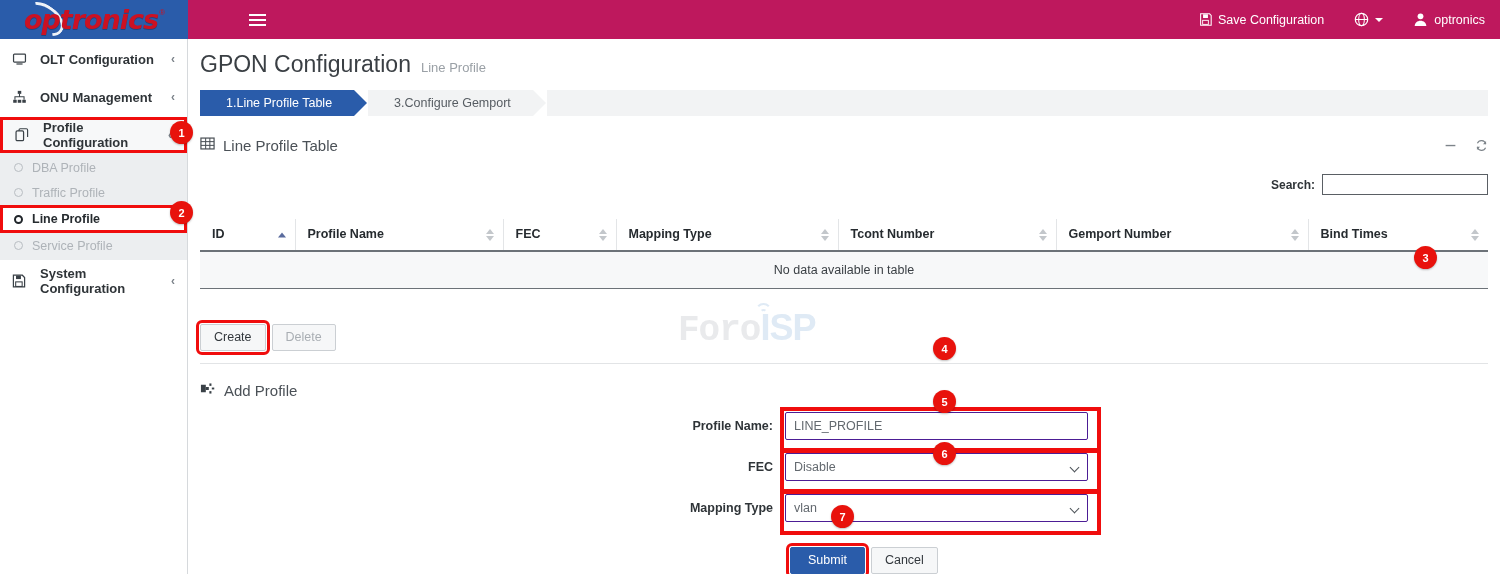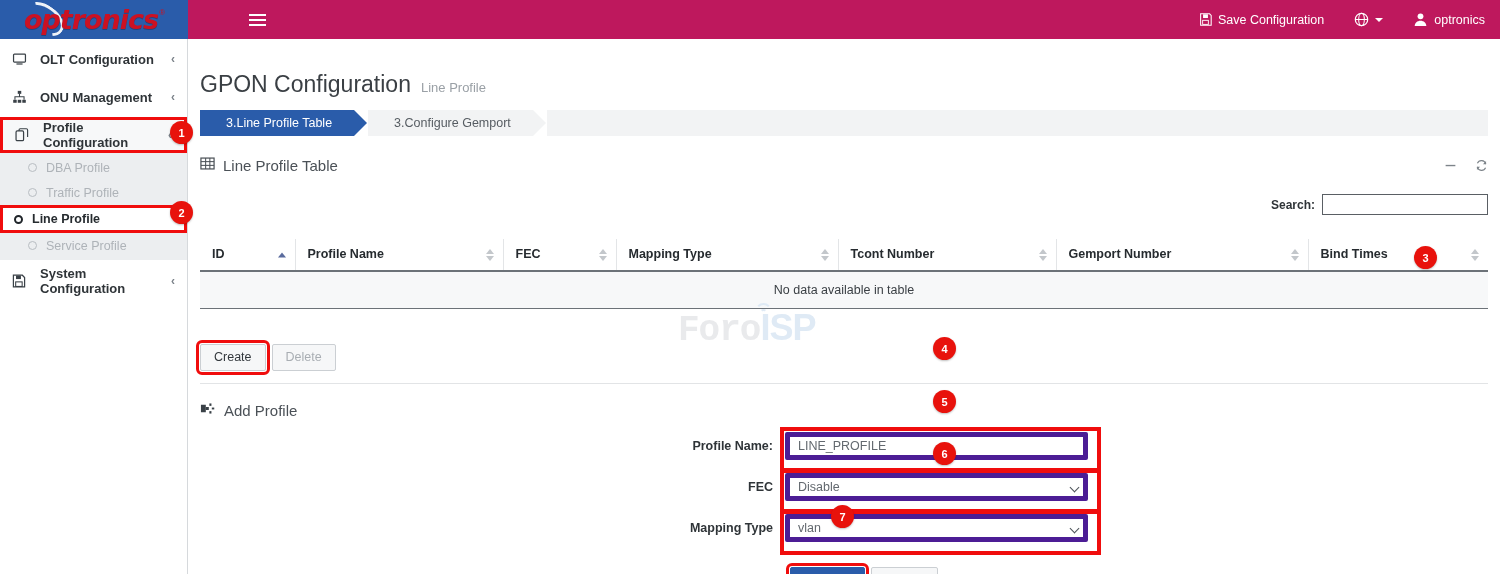--- a/index.html
+++ b/index.html
@@ -88,41 +88,41 @@
     color: #3a4147;
   }
   .side-item .s-label { flex: 1; }
   .side-item .s-chev { font-size: 12px; color: #7b8289; }
   .side-item.highlight {
     border: 3px solid #f00d0d; background: #f7f8f9;
   }
   .submenu { background: #eceef0; padding: 2px 0 2px 0; }
   .sub-item {
     display: flex; align-items: center; gap: 9px;
-    height: 25px; padding-left: 28px;
+    height: 25px; padding-left: 14px;
     font-size: 12.5px; color: #aeb3b8; cursor: pointer;
     position: relative;
   }
   .sub-item .circle {
     width: 9px; height: 9px; border-radius: 50%;
     border: 1.6px solid #b8bdc2; flex: none;
   }
   .sub-item.active {
     color: #262b2f; font-weight: bold; background: #ffffff;
     border: 3px solid #f00d0d; height: 28px; padding-left: 11px;
   }
   .sub-item.active .circle { border-color: #20252a; border-width: 2px; }
 
   
   .content {
     position: absolute; top: 39px; left: 188px;
     width: 1312px; height: 535px; background: #ffffff;
   }
   .page-head { padding: 12px 0 0 12px; display: flex; align-items: baseline; gap: 10px; }
-  .page-title { font-size: 23px; color: #3a3f44; font-weight: normal; margin-top: 20px; }
+  .page-title { font-size: 23px; color: #3a3f44; font-weight: normal; }
   .page-sub { font-size: 13px; color: #9aa0a6; }
 
   
   .wizard {
     margin: 12px 12px 0 12px;
     display: flex; height: 26px; position: relative;
   }
   .wstep {
     position: relative; height: 26px;
     display: flex; align-items: center; justify-content: center;
@@ -248,21 +248,21 @@
     font-size: 12.5px; font-weight: bold; color: #2f3438;
   }
   .field-wrap { position: relative; width: 303px; }
   .field-wrap.boxed::before {
     content: ""; position: absolute; left: -5px; top: -5px;
     width: 313px; height: 38px; border: 4px solid #f00d0d;
     pointer-events: none;
   }
   input.ff, select.ff {
     width: 303px; height: 28px;
-    border: 5px solid #4c1d95; background: #ffffff;
+    border: 1px solid #4c1d95; background: #ffffff;
     font-family: "Liberation Sans", sans-serif;
     font-size: 12.5px; color: #63696f;
     padding: 0 8px; outline: none; border-radius: 2px;
     -webkit-appearance: none; appearance: none;
   }
   select.ff { padding-right: 24px; }
   .sel-caret {
     position: absolute; right: 10px; top: 11px;
     width: 7px; height: 7px;
     border-right: 1.6px solid #4c5258; border-bottom: 1.6px solid #4c5258;
@@ -398,21 +398,21 @@
 
   <div class="content">
 
     <div class="page-head">
       <span class="page-title">GPON Configuration</span>
       <span class="page-sub">Line Profile</span>
     </div>
 
     <div class="wizard">
       <div class="wstep active">
-        <span>3.Line Profile Table</span>
+        <span>1.Line Profile Table</span>
       </div>
       <div class="wstep">
         <span>3.Configure Gemport</span>
       </div>
       <div class="wstep-rest"></div>
     </div>
 
     <div class="card">
 
       <div class="card-head">

